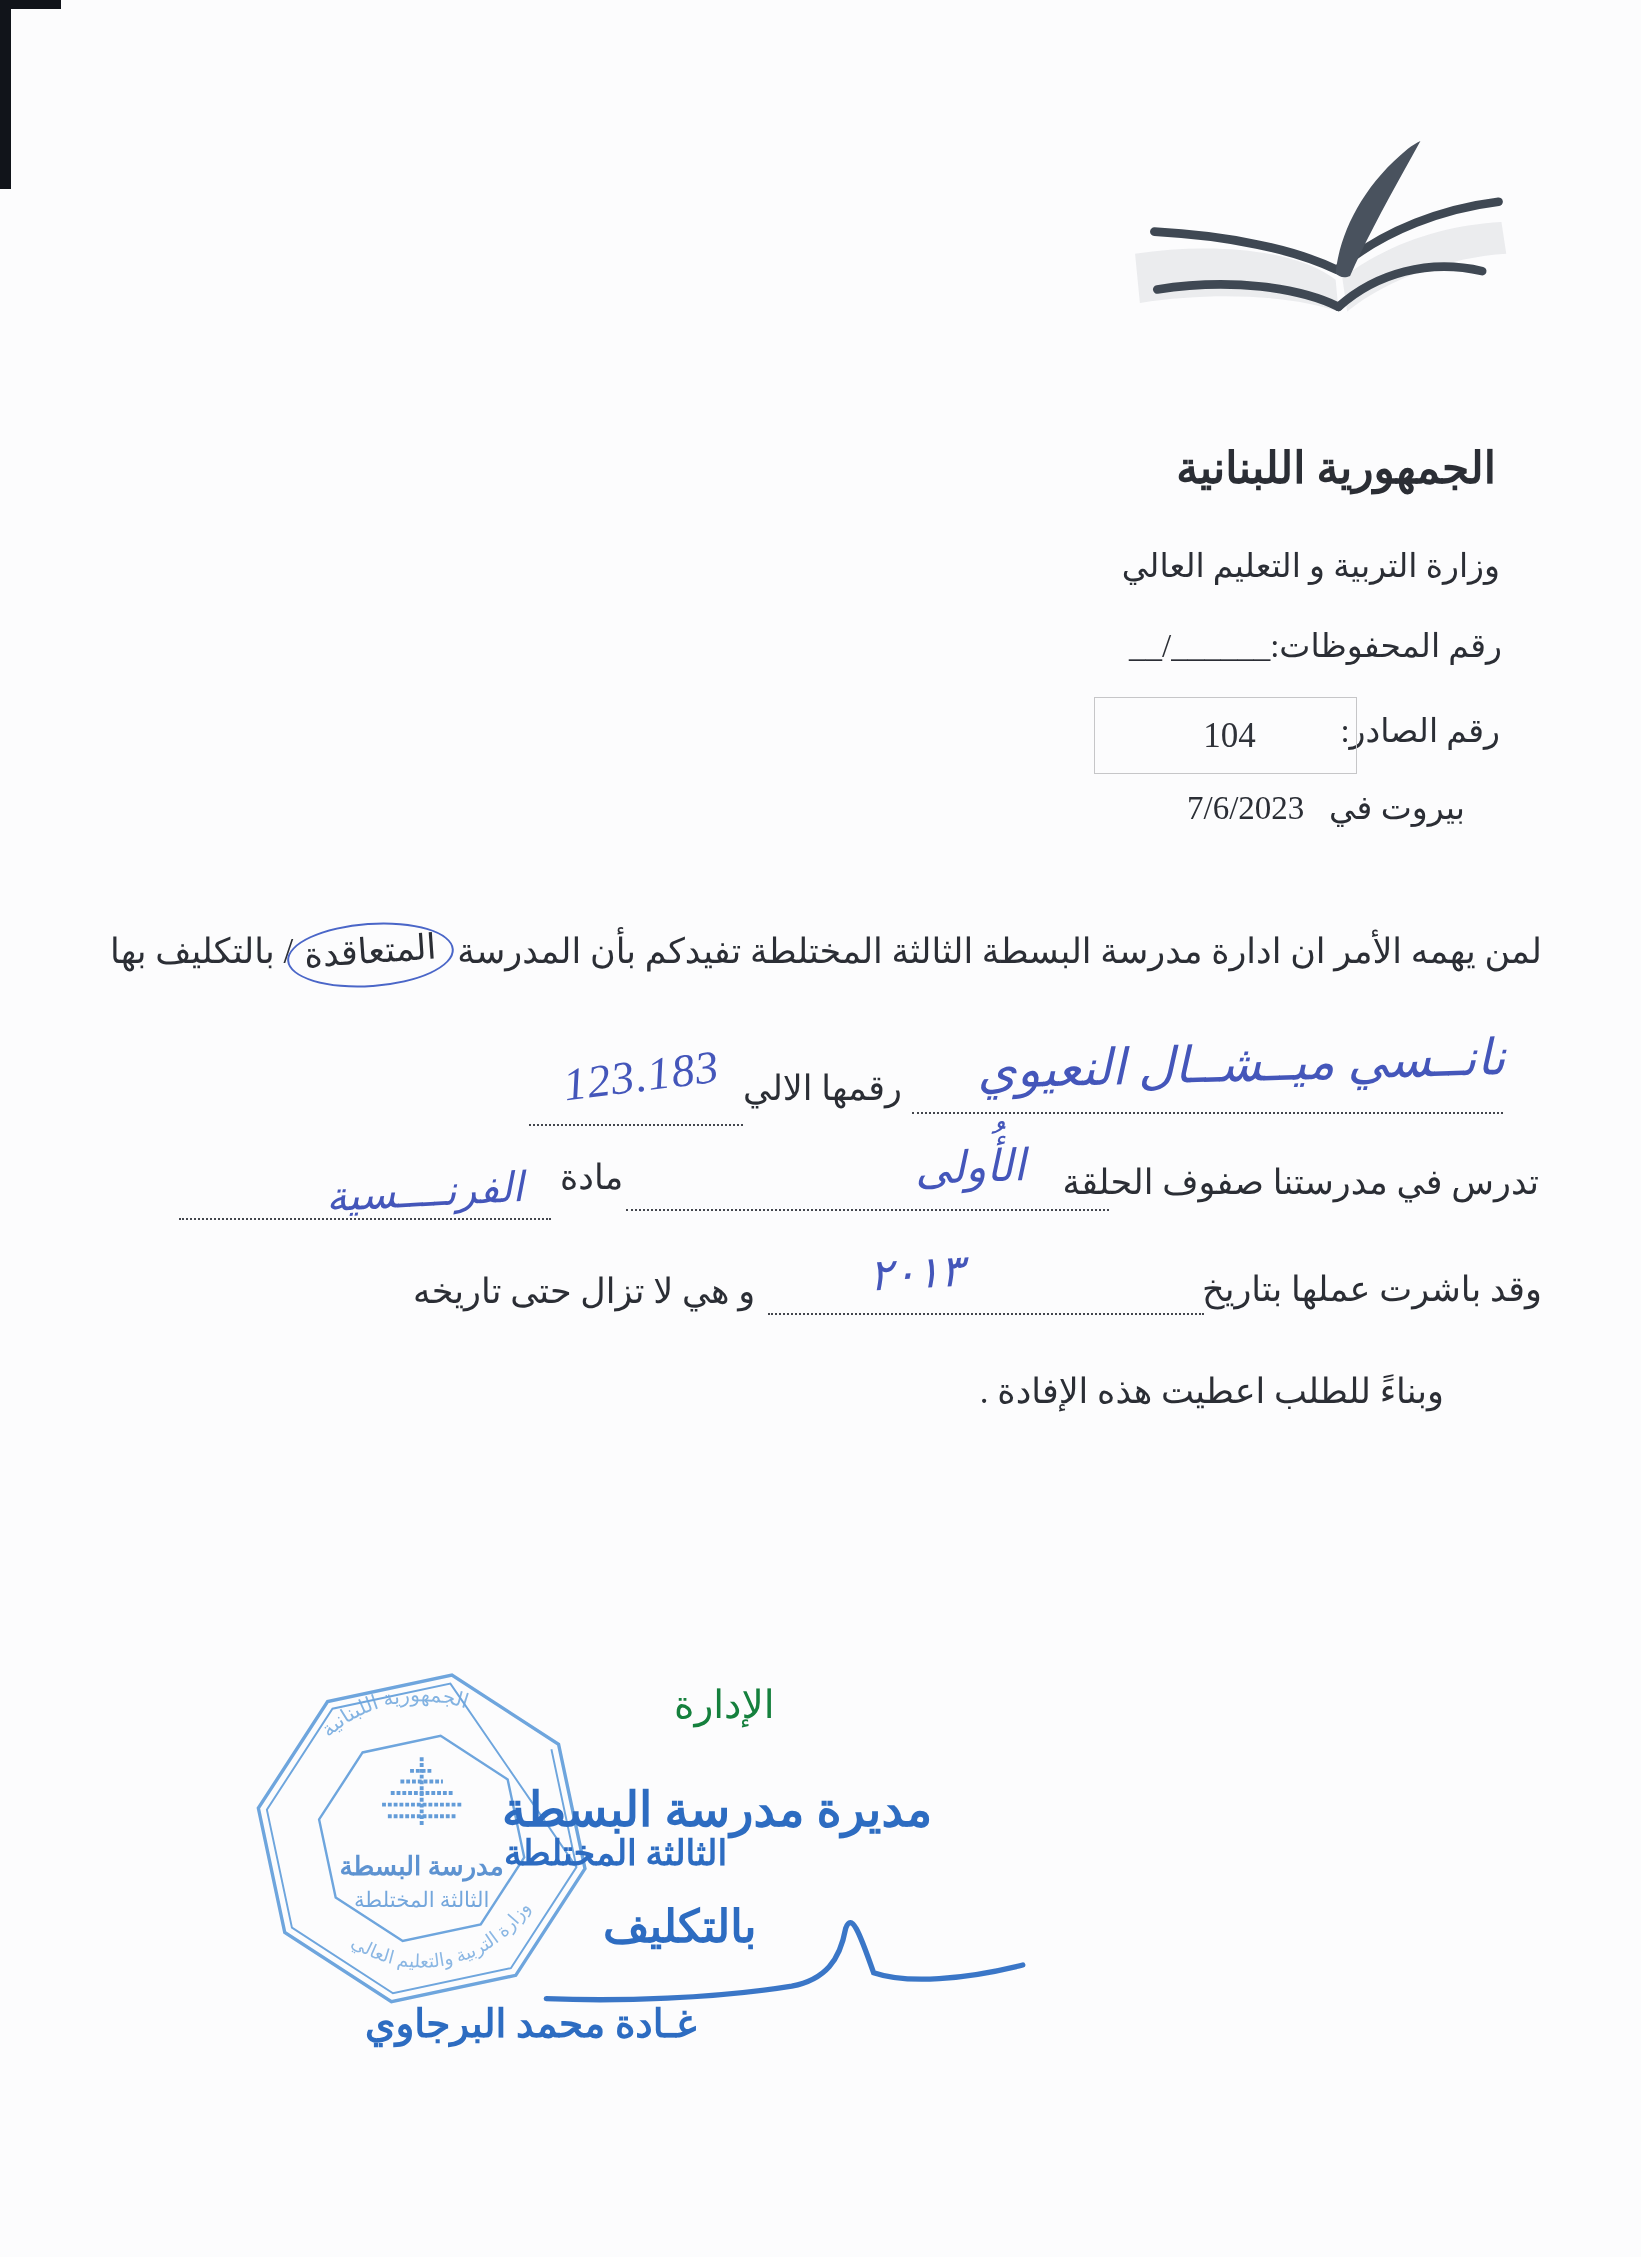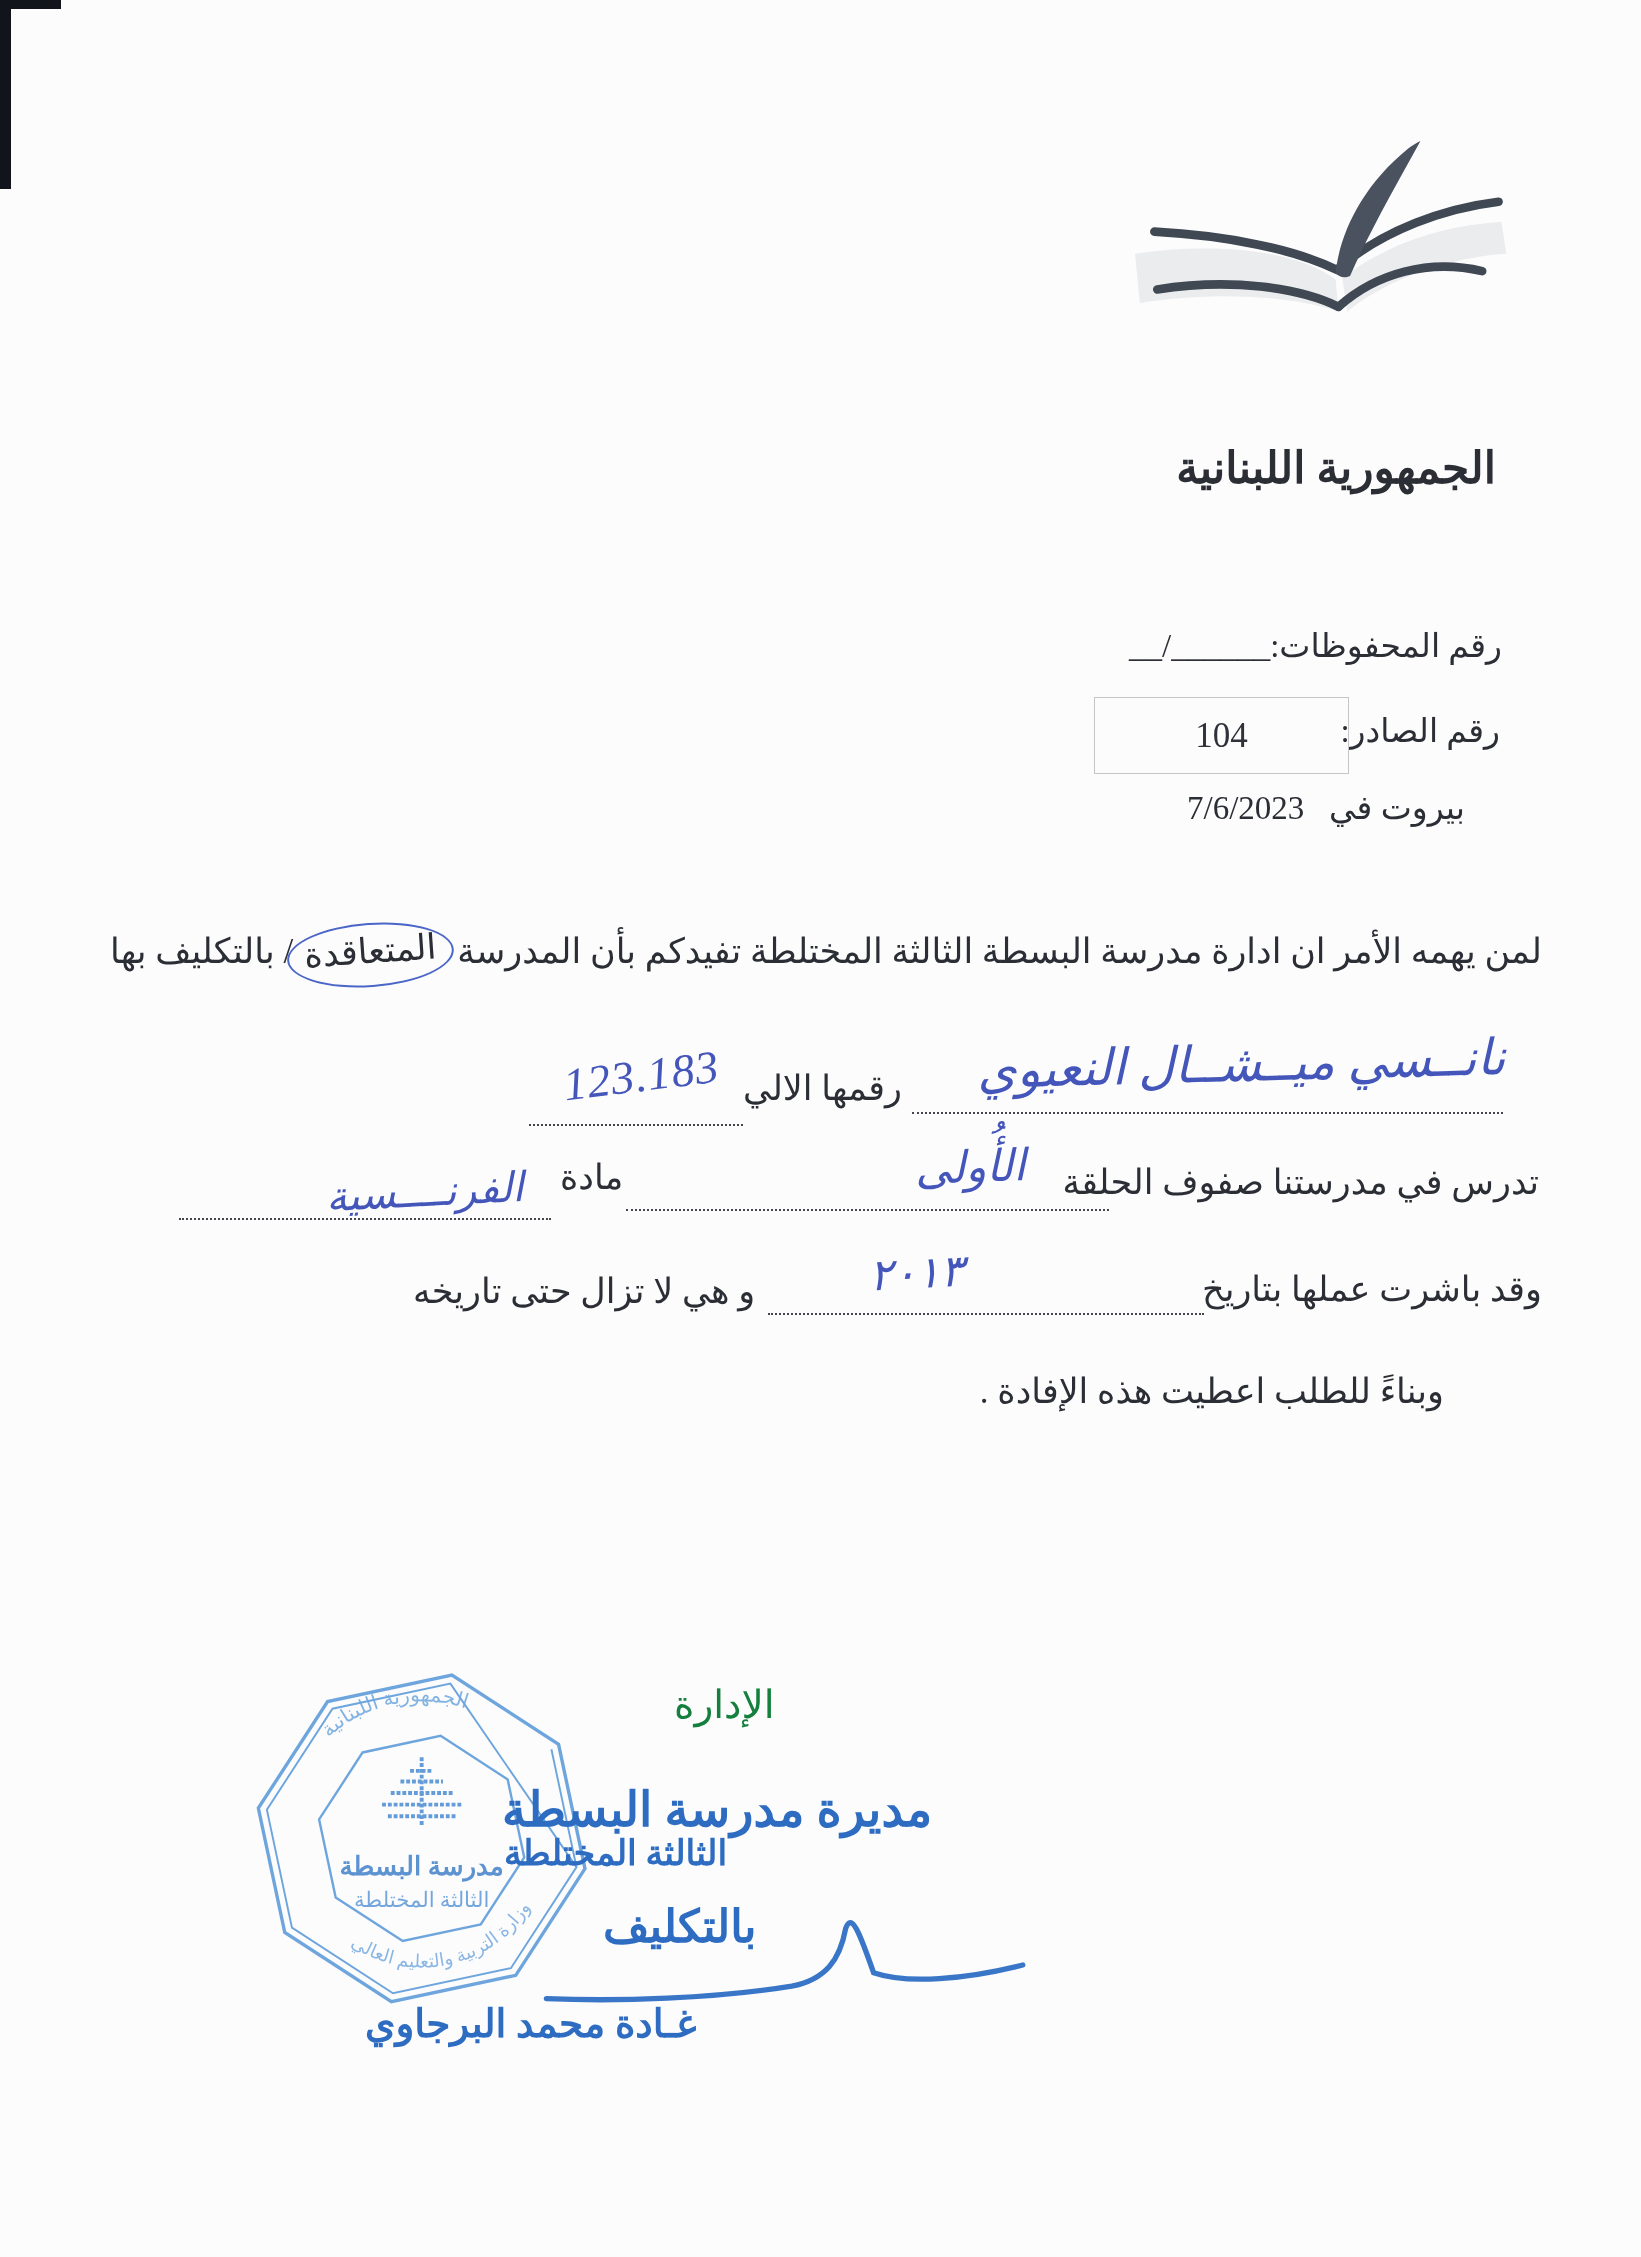--- a/index.html
+++ b/index.html
@@ -16,21 +16,21 @@
   .ministry{font-size:33px;}
   .hline{font-size:33px;}
   .bodyline{font-size:35px;}
   .circled{
     display:inline-block;border:2.9px solid #4a66c8;border-radius:50%;
     padding:5.8px 15.4px 13.5px 15.4px;margin:-9.7px -5.8px -13.5px -5.8px;
     transform:rotate(-4deg);
   }
   .numbox{
     border:1.9px solid #c6c6c8;display:flex;align-items:center;justify-content:center;
-    font-size:35px;color:#2f3239;
+    font-size:35px;color:#2f3239;padding-left:8px;
   }
   .stamptext{color:#2d6cc1;font-weight:700;}
   .scanbar{background:#11141a;}
 </style>
 </head>
 <body>
 
 <div class="page">
 
   <div class="abs scanbar" style="left:0;top:0;width:10.6px;height:189px;"></div>
@@ -42,20 +42,21 @@
     <g fill="none" stroke="#3f4853" stroke-width="9" stroke-linecap="round">
       <path d="M 55 122 C 130 126 200 140 245 162"></path>
       <path d="M 248 158 C 295 120 355 98 412 91"></path>
       <path d="M 58 182 C 135 170 205 180 246 200"></path>
       <path d="M 246 200 C 285 165 340 150 395 163"></path>
     </g>
     <path d="M 243 165 C 247 125 270 75 318 36 C 322 33 327 30 331 28 C 308 70 278 122 258 168 C 252 171 246 169 243 165 Z" fill="#49525e"></path>
   </svg>
 
   <div class="abs rtl republic" style="right:145px;top:442px;">الجمهورية اللبنانية</div>
+  <div class="abs rtl ministry" style="right:141px;top:546px;">وزارة التربية و التعليم العالي</div>
 
   <div class="abs rtl hline" style="right:139px;top:626px;">
     <span>رقم المحفوظات:</span><span>______/__</span>
   </div>
 
   <div class="abs rtl hline" style="right:141px;top:711px;">رقم الصادر:</div>
   <div class="abs numbox" style="left:1094px;top:697px;width:253px;height:75px;">
     <span>104</span>
   </div>
 

